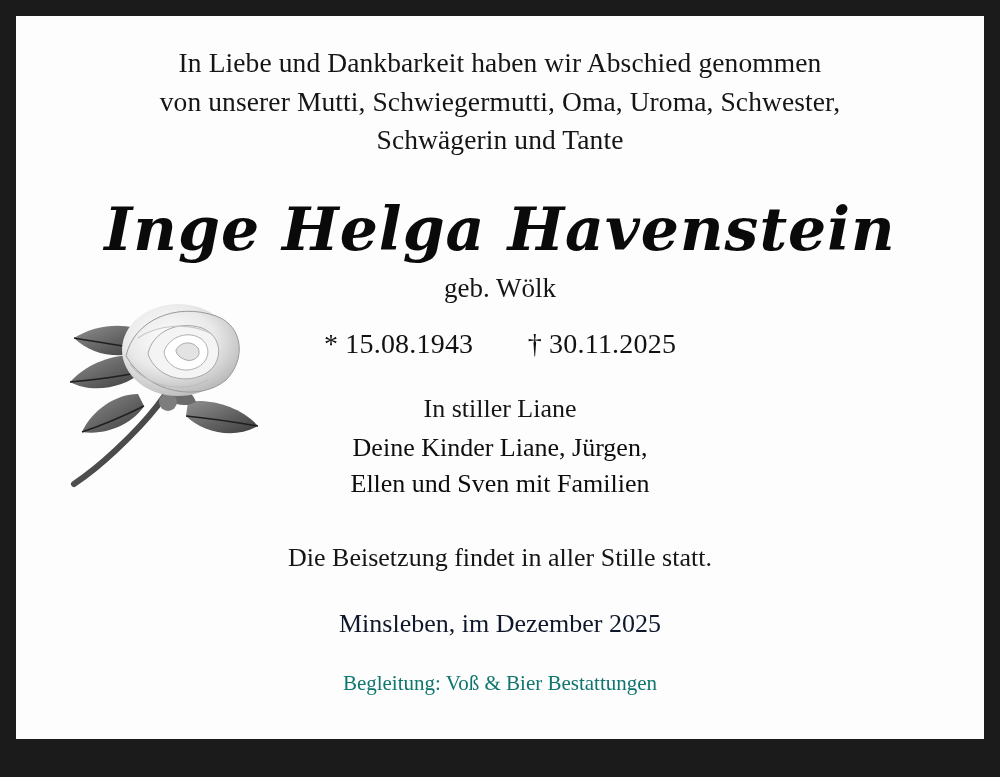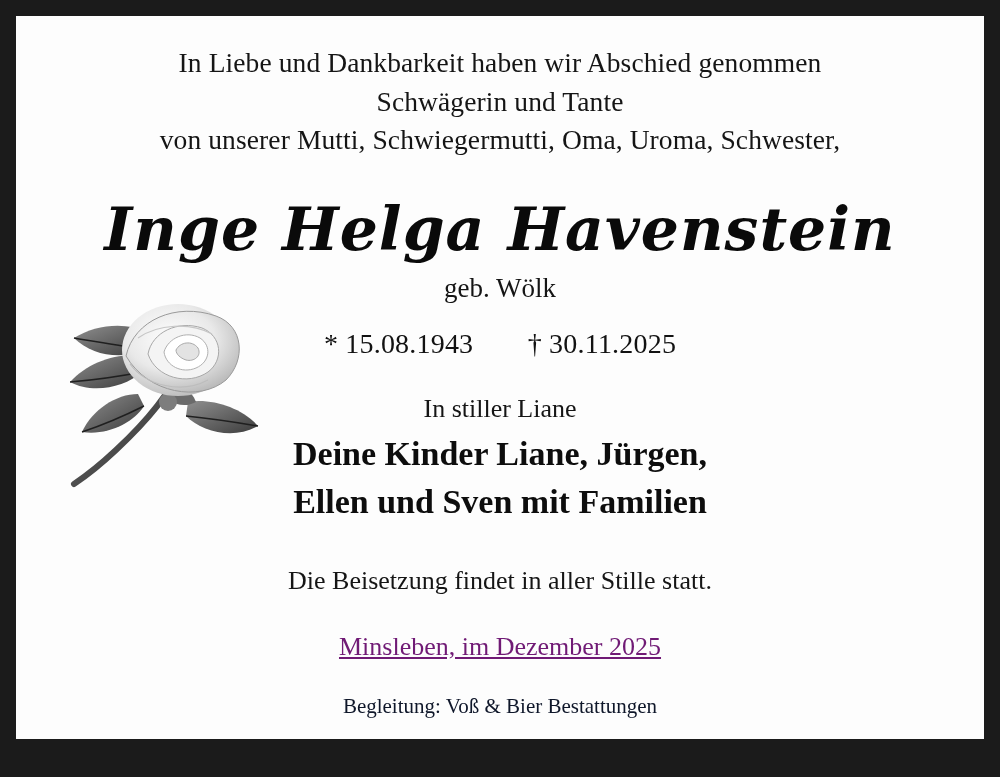--- a/index.html
+++ b/index.html
@@ -67,63 +67,62 @@
     letter-spacing: 0.2px;
   }
   .dates .gap { display: inline-block; width: 40px; }
 
   .mourning-line {
     font-size: 26px;
     margin: 34px 0 0 0;
     color: #151515;
   }
   .family-line {
-    font-size: 34px;
-    font-weight: 700;
+    font-size: 26px;
+    font-weight: 400;
     line-height: 1.42;
     margin: 6px 0 16px 0;
     color: #0d0d0d;
   }
   .burial-note {
     font-size: 26px;
     margin: 40px 0 0 0;
     color: #151515;
     text-align: center;
   }
   .place-date {
     font-size: 26px;
     margin: 36px 0 0 0;
-    color: #701a75;
-    text-decoration: underline;
+    color: #0f172a;
   }
   .undertaker {
     font-size: 21px;
     margin: 32px 0 0 0;
-    color: #0f172a;
+    color: #0f766e;
   }
 
   .rose-art {
     position: absolute;
     left: 14px;
     top: 282px;
     width: 270px;
     height: 200px;
     pointer-events: none;
   }
 </style>
 </head>
 <body>
 
 <div class="obituary-frame">
   <div class="card-inner">
 
     <div class="intro">
       <div>In Liebe und Dankbarkeit haben wir Abschied genommen</div>
+      <div>von unserer Mutti, Schwiegermutti, Oma, Uroma, Schwester,</div>
       <div>Schwägerin und Tante</div>
-      <div>von unserer Mutti, Schwiegermutti, Oma, Uroma, Schwester,</div>
     </div>
 
     <div class="deceased-name">Inge Helga Havenstein</div>
     <div class="maiden-name">geb. Wölk</div>
 
     <div class="dates">
       <span>* 15.08.1943</span>
       <span class="gap"></span>
       <span>† 30.11.2025</span>
     </div>

